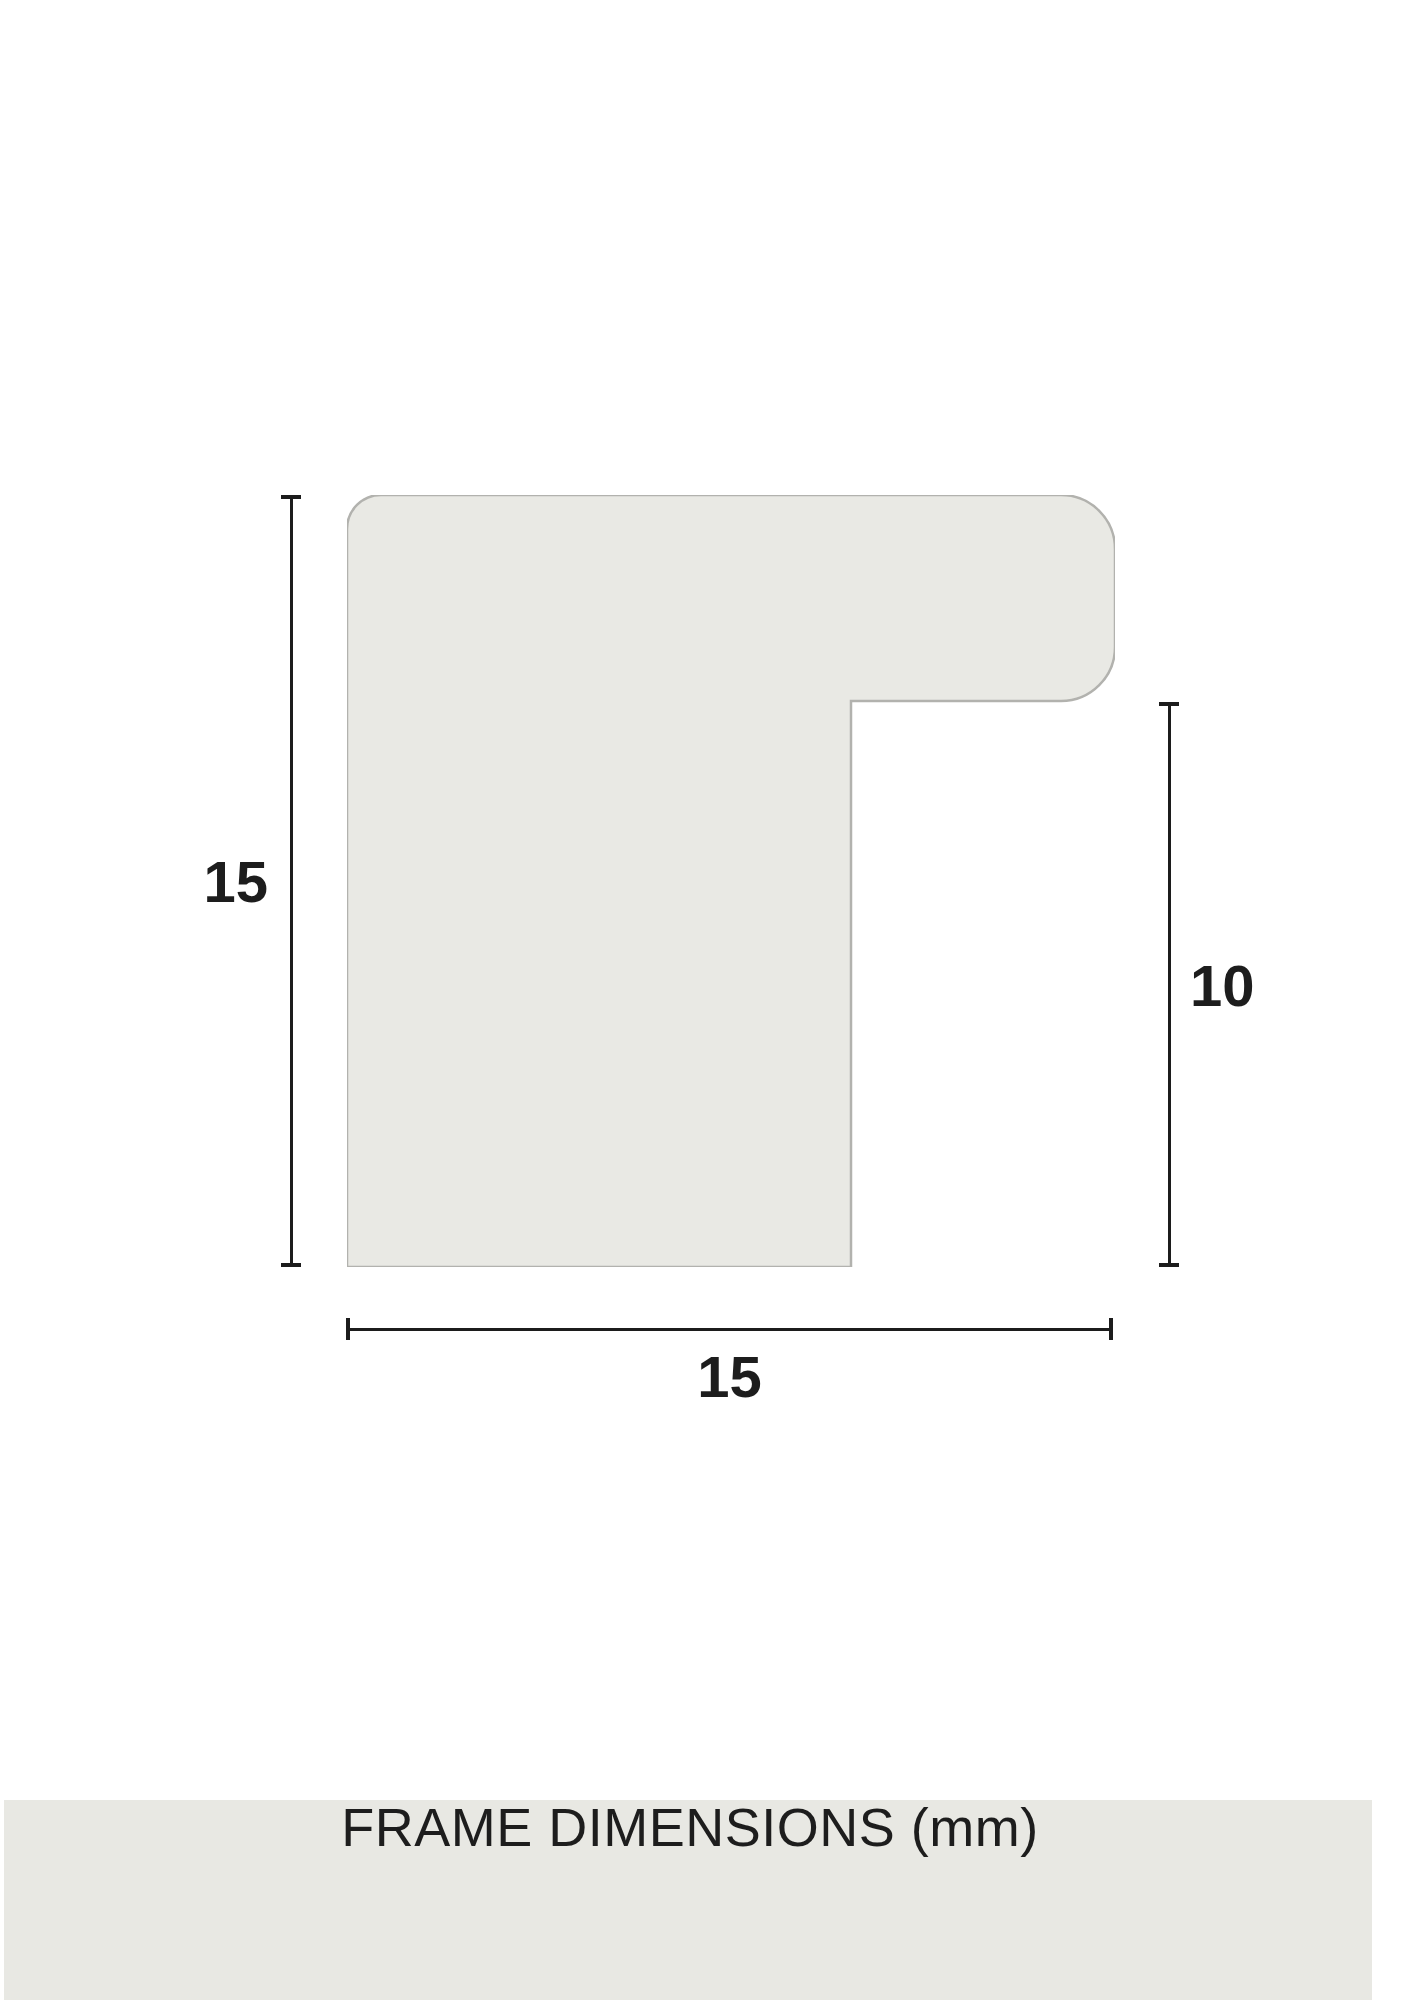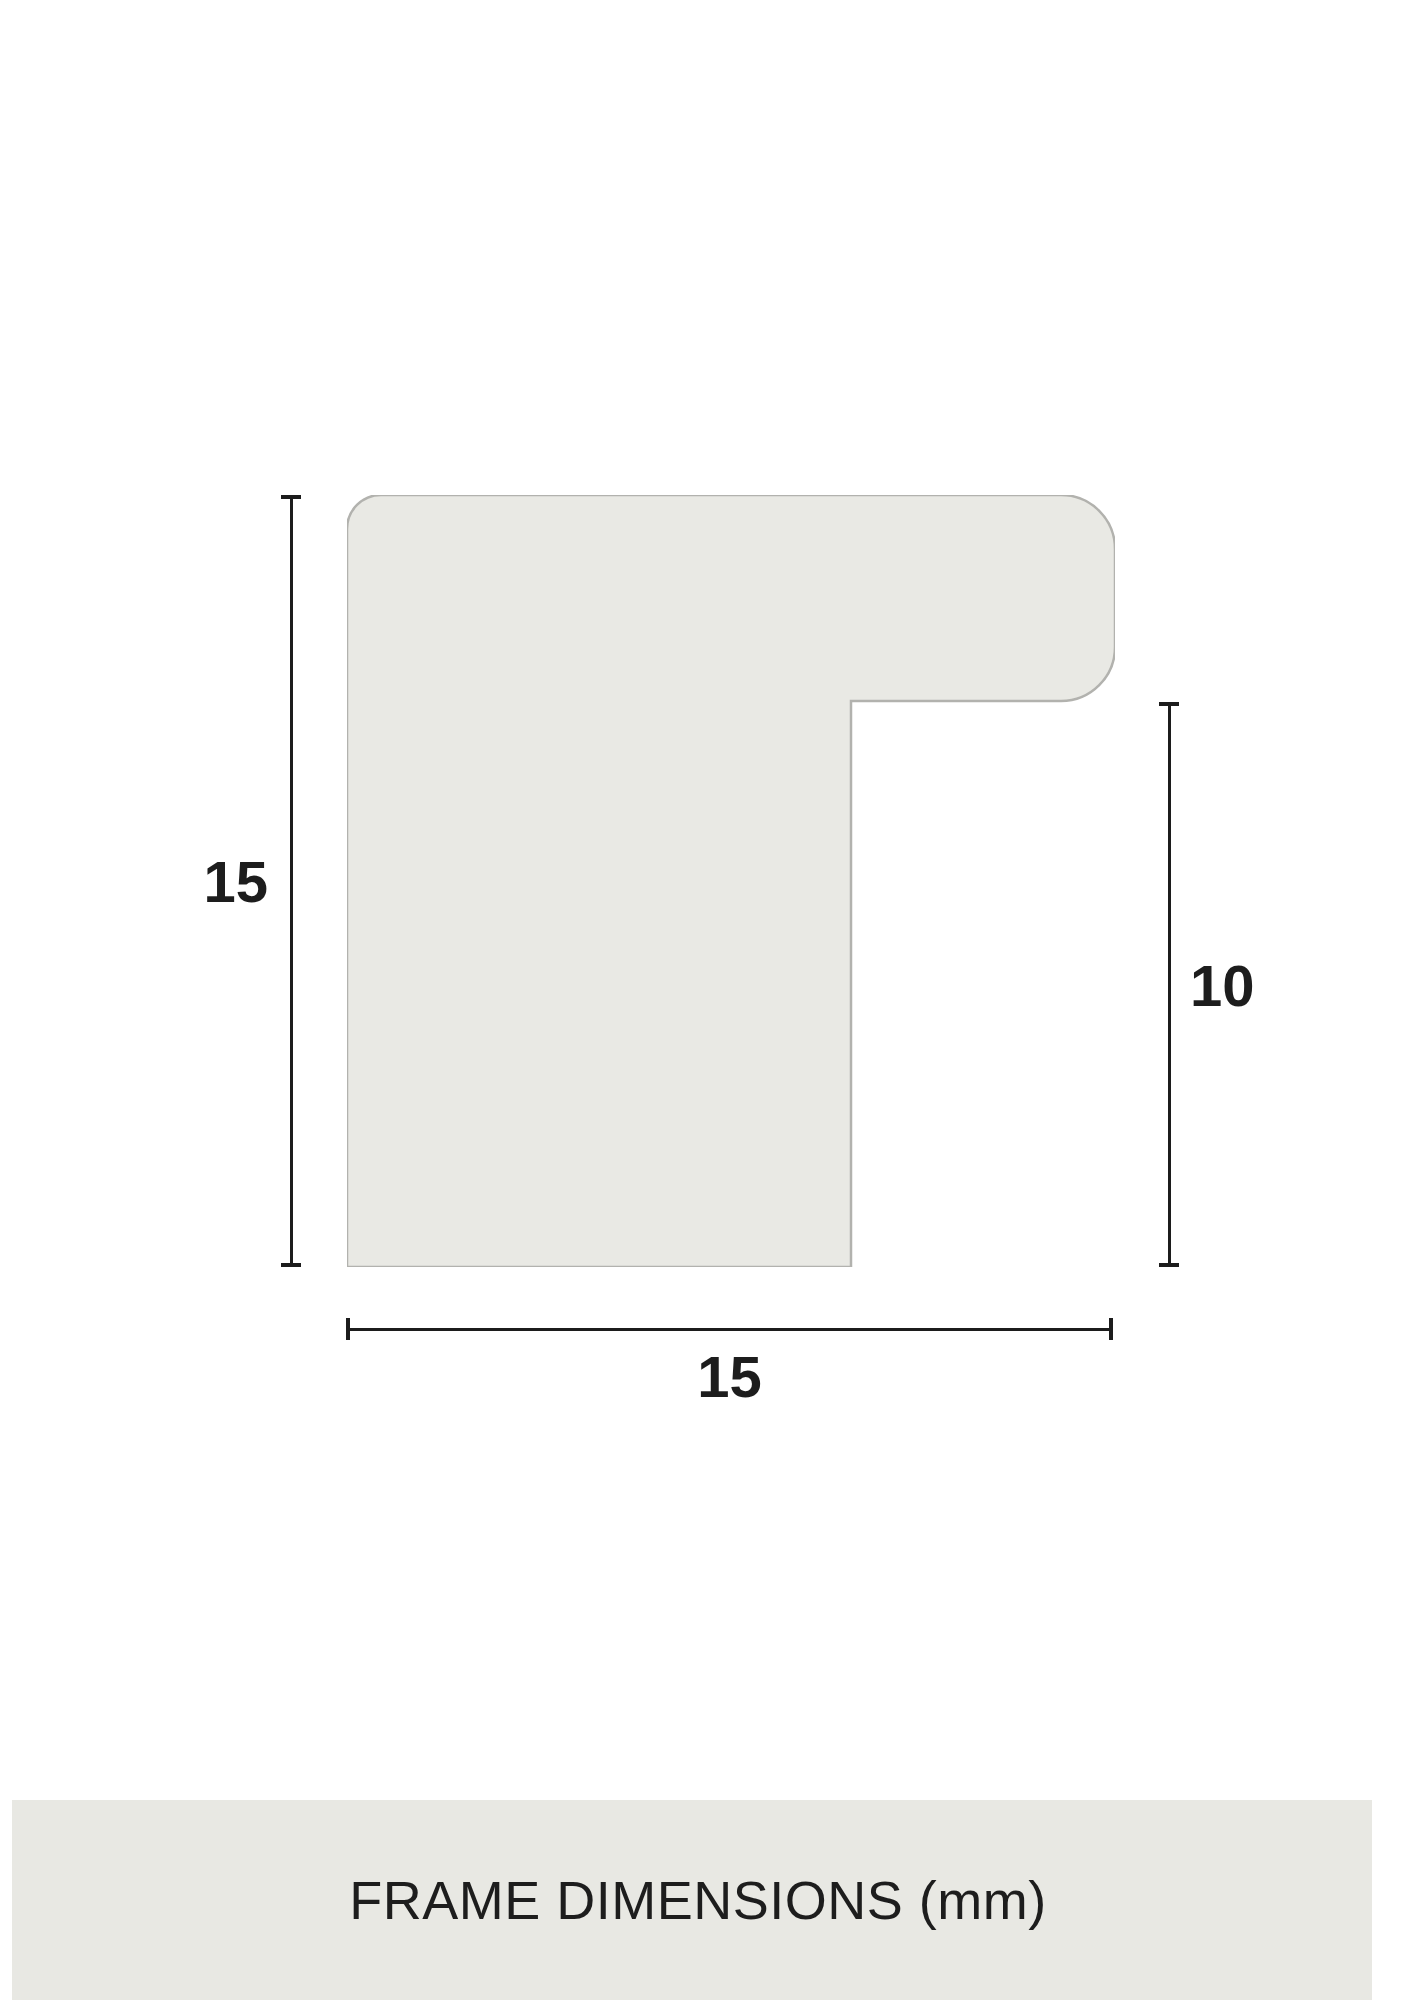--- a/index.html
+++ b/index.html
@@ -39,23 +39,23 @@
   .dim-label{
     position:absolute;
     font-size:58px;font-weight:700;color:var(--text);
     line-height:1;letter-spacing:0;
   }
   .label-left{left:120px;top:853px;width:148px;text-align:right;}
   .label-right{left:1190px;top:957px;width:150px;text-align:left;}
   .label-bottom{left:346px;top:1348px;width:767px;text-align:center;}
   
   .footer-bar{
-    position:absolute;left:12px;top:1800px;width:100%;height:200px;
+    position:absolute;left:4px;top:1800px;width:100%;height:200px;
     background:var(--footer_bg);
-    display:flex;align-items:center;justify-content:center;
+    display:flex;align-items:flex-start;justify-content:center;
   }
   .footer-caption{
     font-size:54px;font-weight:400;color:var(--text);
     letter-spacing:0.5px;line-height:1;
   }
 </style>
 </head>
 <body>
 
 <div class="canvas">

